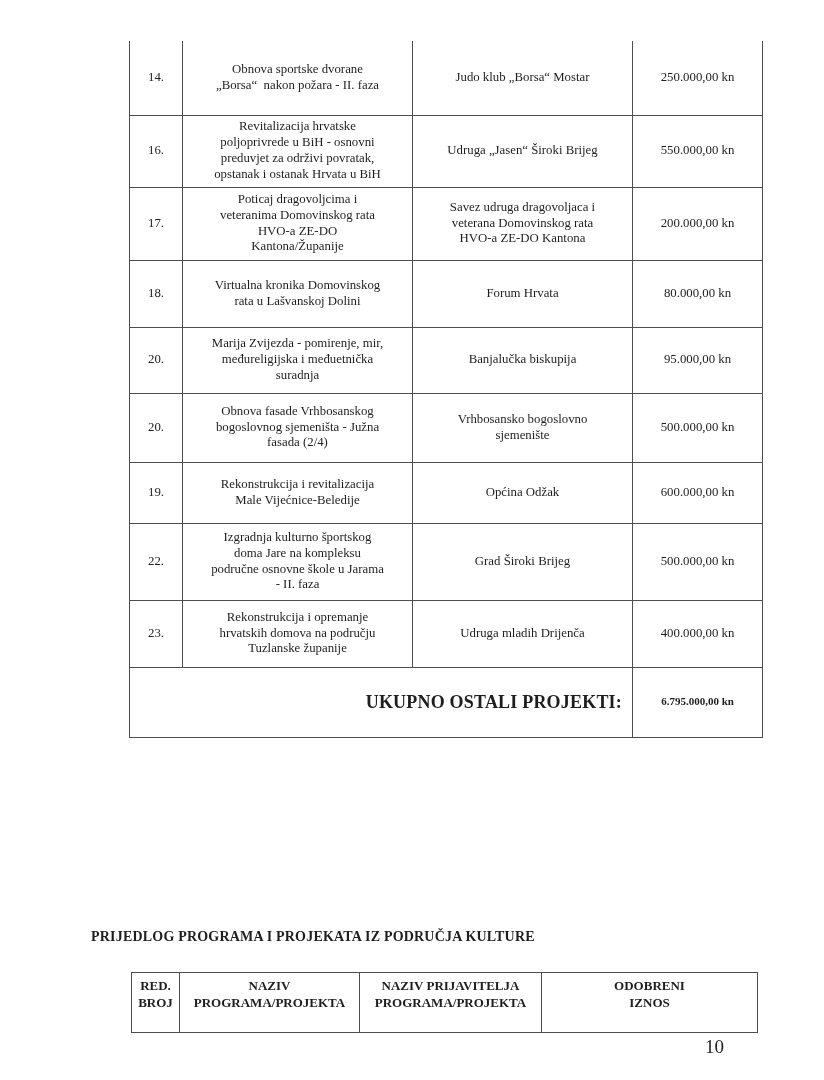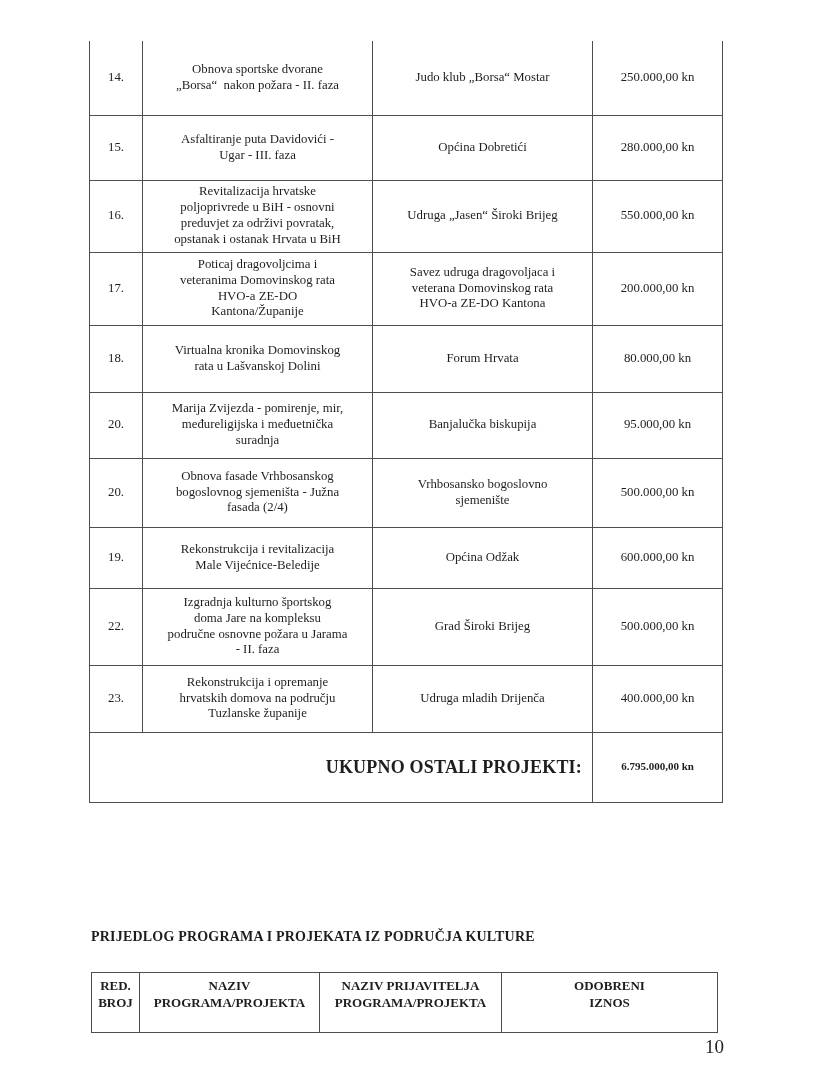--- a/index.html
+++ b/index.html
@@ -5,21 +5,21 @@
   html, body { margin: 0; padding: 0; background: #ffffff; }
   .page {
     position: relative;
     width: 824px;
     height: 1080px;
     background: #ffffff;
     font-family: "Liberation Serif", "DejaVu Serif", serif;
     color: #1e1e1e;
     overflow: hidden;
   }
-  table { border-collapse: collapse; table-layout: fixed; }
+  table { border-collapse: collapse; table-layout: fixed; margin-left: 40px; }
 
   
   .t1 { position: absolute; left: 89px; top: 41px; width: 633px; }
   .t1 td {
     border: 1px solid #4e4e4e;
     text-align: center;
     vertical-align: middle;
     font-size: 12.8px;
     line-height: 1.24;
     white-space: pre-line;
@@ -83,27 +83,20 @@
         <col style="width:130px">
     </colgroup>
     <tbody>
       <tr class="first-row" style="height:74px">
         <td class="c-num">14.</td>
         <td class="c-name">Obnova sportske dvorane
 „Borsa“ &nbsp;nakon požara - II. faza</td>
         <td class="c-app">Judo klub „Borsa“ Mostar</td>
         <td class="c-amt">250.000,00 kn</td>
       </tr>
-      <tr style="height:65px">
-        <td class="c-num">15.</td>
-        <td class="c-name">Asfaltiranje puta Davidovići -
-Ugar - III. faza</td>
-        <td class="c-app">Općina Dobretići</td>
-        <td class="c-amt">280.000,00 kn</td>
-      </tr>
       <tr style="height:72px">
         <td class="c-num">16.</td>
         <td class="c-name">Revitalizacija hrvatske
 poljoprivrede u BiH - osnovni
 preduvjet za održivi povratak,
 opstanak i ostanak Hrvata u BiH</td>
         <td class="c-app">Udruga „Jasen“ Široki Brijeg</td>
         <td class="c-amt">550.000,00 kn</td>
       </tr>
       <tr style="height:73px">
@@ -145,21 +138,21 @@
         <td class="c-num">19.</td>
         <td class="c-name">Rekonstrukcija i revitalizacija
 Male Vijećnice-Beledije</td>
         <td class="c-app">Općina Odžak</td>
         <td class="c-amt">600.000,00 kn</td>
       </tr>
       <tr style="height:77px">
         <td class="c-num">22.</td>
         <td class="c-name">Izgradnja kulturno športskog
 doma Jare na kompleksu
-područne osnovne požara u Jarama
+područne osnovne škole u Jarama
 - II. faza</td>
         <td class="c-app">Grad Široki Brijeg</td>
         <td class="c-amt">500.000,00 kn</td>
       </tr>
       <tr style="height:67px">
         <td class="c-num">23.</td>
         <td class="c-name">Rekonstrukcija i opremanje
 hrvatskih domova na području
 Tuzlanske županije</td>
         <td class="c-app">Udruga mladih Drijenča</td>

